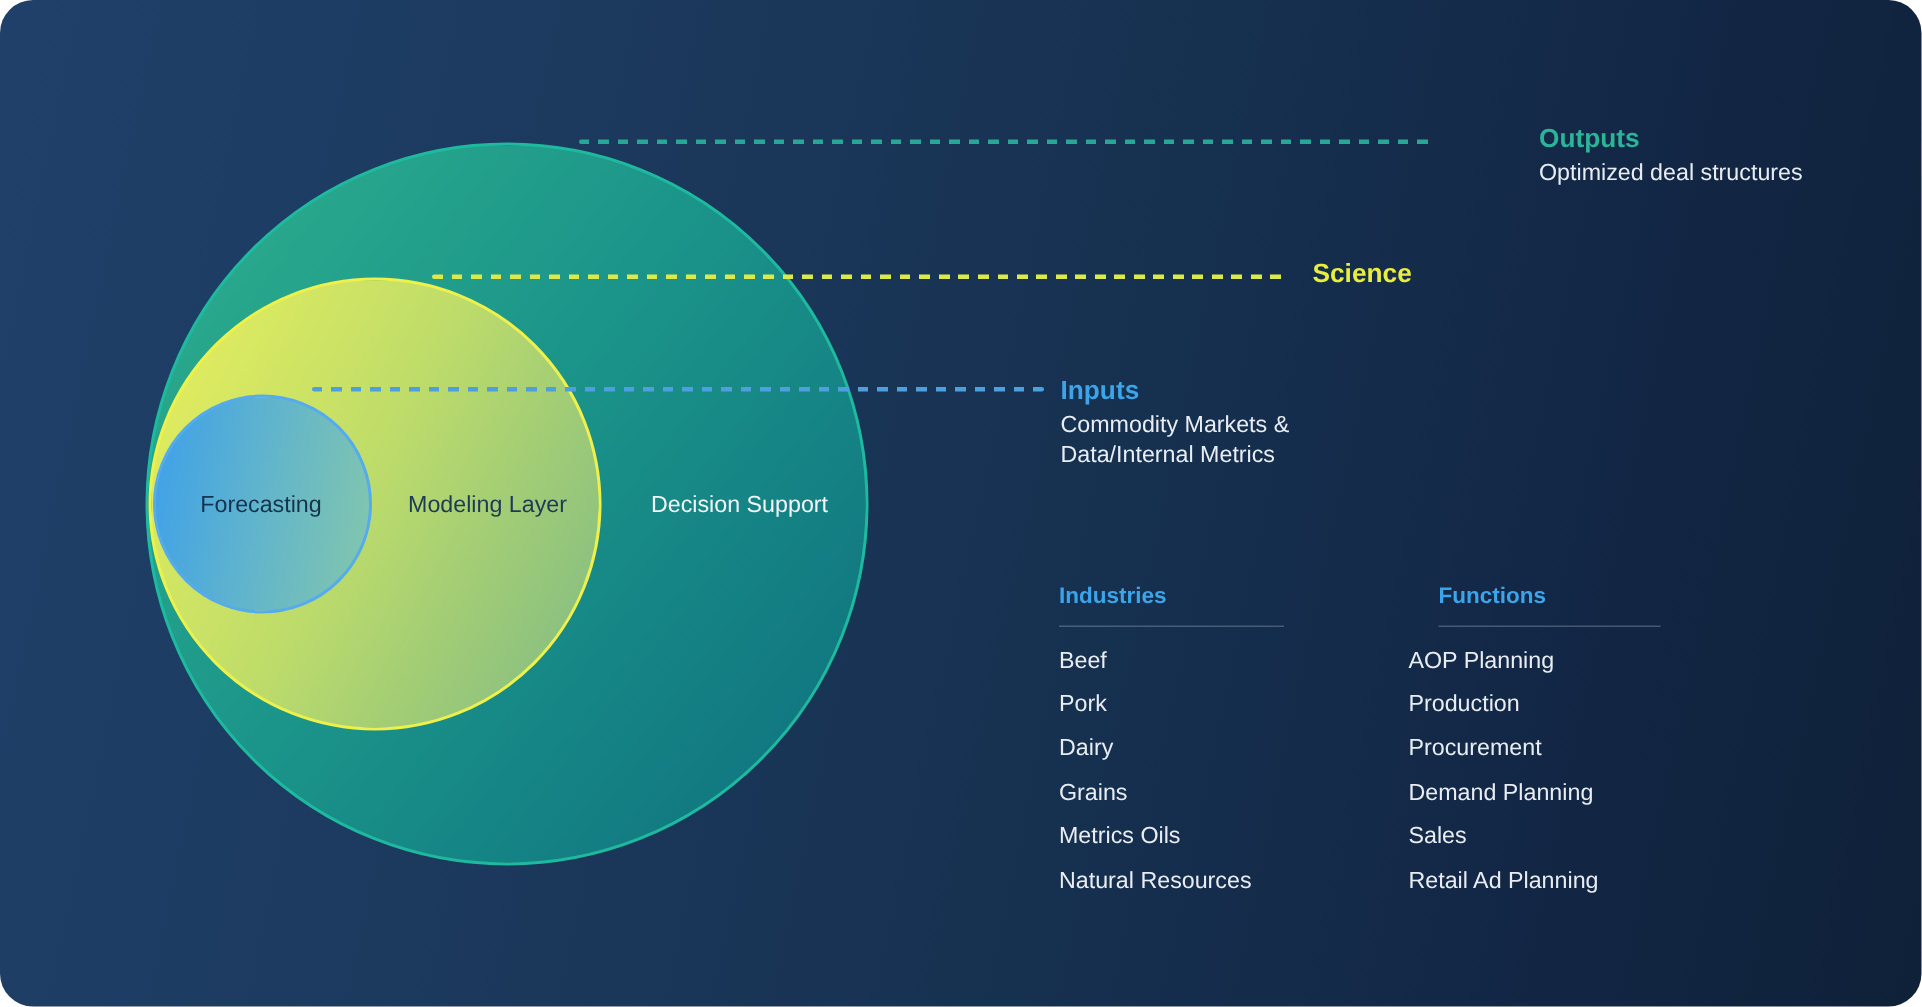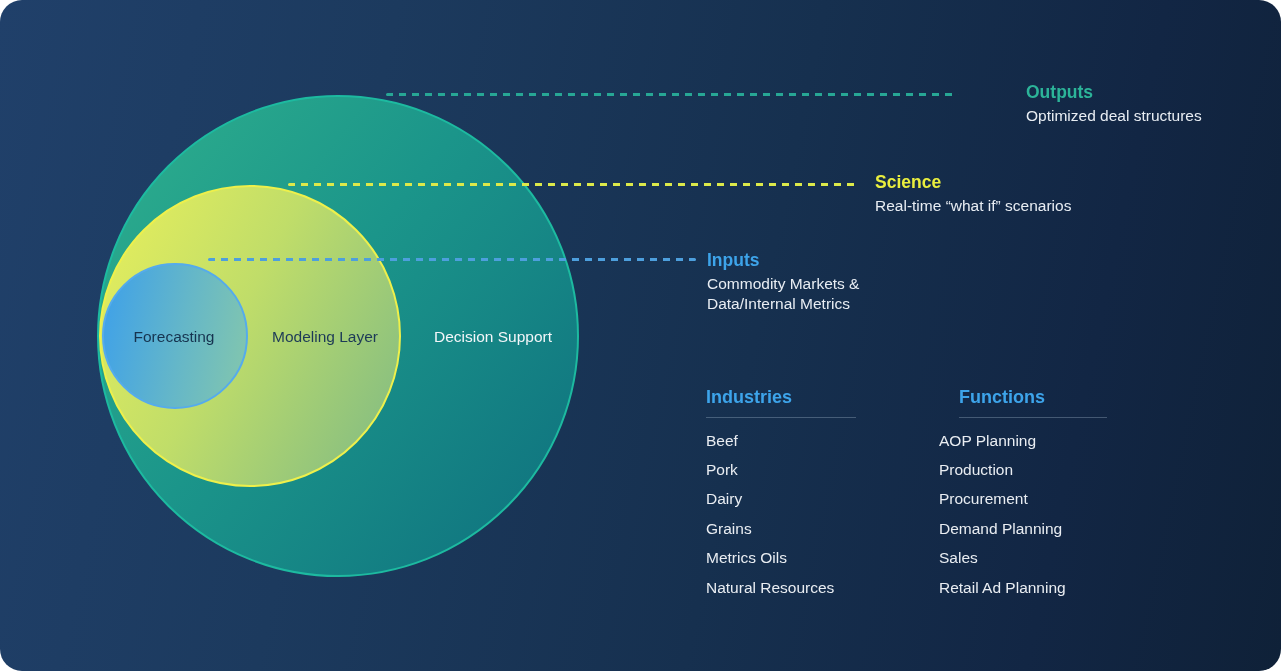--- a/index.html
+++ b/index.html
@@ -93,21 +93,21 @@
     color: #e8edf3;
     line-height: 19.5px;
     white-space: nowrap;
   }
 
   
   .list-col { position: absolute; top: 387px; }
   .list-industries { left: 706px; }
   .list-functions  { left: 939px; }
   .list-heading {
-    font-size: 18px;
+    font-size: 15px;
     font-weight: 700;
     color: #3da4ea;
     line-height: 21px;
     padding-bottom: 9px;
     border-bottom: 1px solid rgba(173, 195, 214, 0.32);
     margin-bottom: 8px;
   }
   .list-industries .list-heading { width: 150px; }
   .list-functions  .list-heading { width: 148px; margin-left: 20px; }
   .item-list {
@@ -141,21 +141,20 @@
   <div class="dash dash-science"></div>
   <div class="dash dash-inputs"></div>
 
   <div class="callout callout-outputs">
     <div class="callout-title">Outputs</div>
     <div class="callout-sub">Optimized deal structures</div>
   </div>
 
   <div class="callout callout-science">
     <div class="callout-title">Science</div>
-    <div class="callout-sub">Real-time “what if” scenarios</div>
   </div>
 
   <div class="callout callout-inputs">
     <div class="callout-title">Inputs</div>
     <div class="callout-sub">Commodity Markets &amp;</div>
     <div class="callout-sub">Data/Internal Metrics</div>
   </div>
 
   <div class="list-col list-industries">
     <div class="list-heading">Industries</div>

